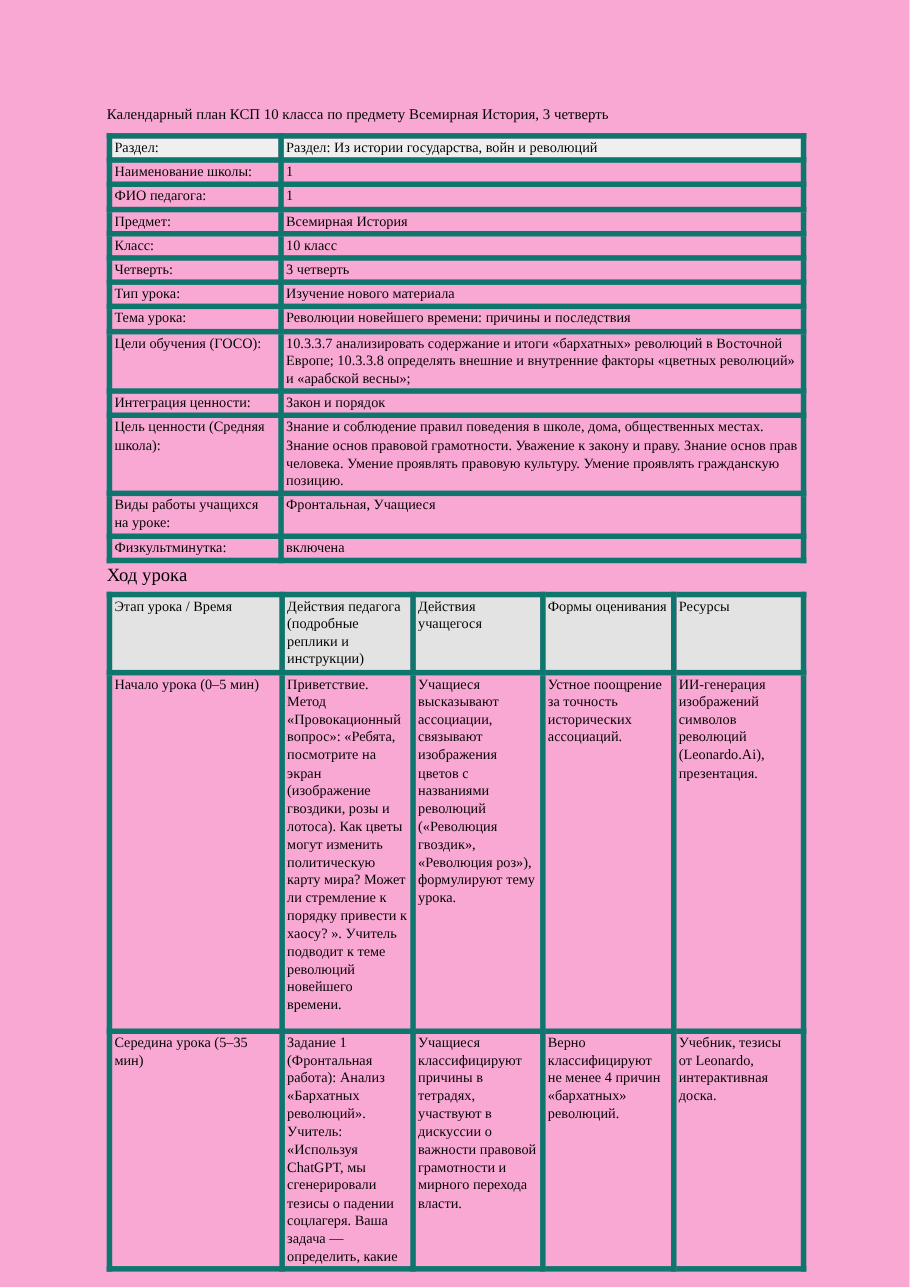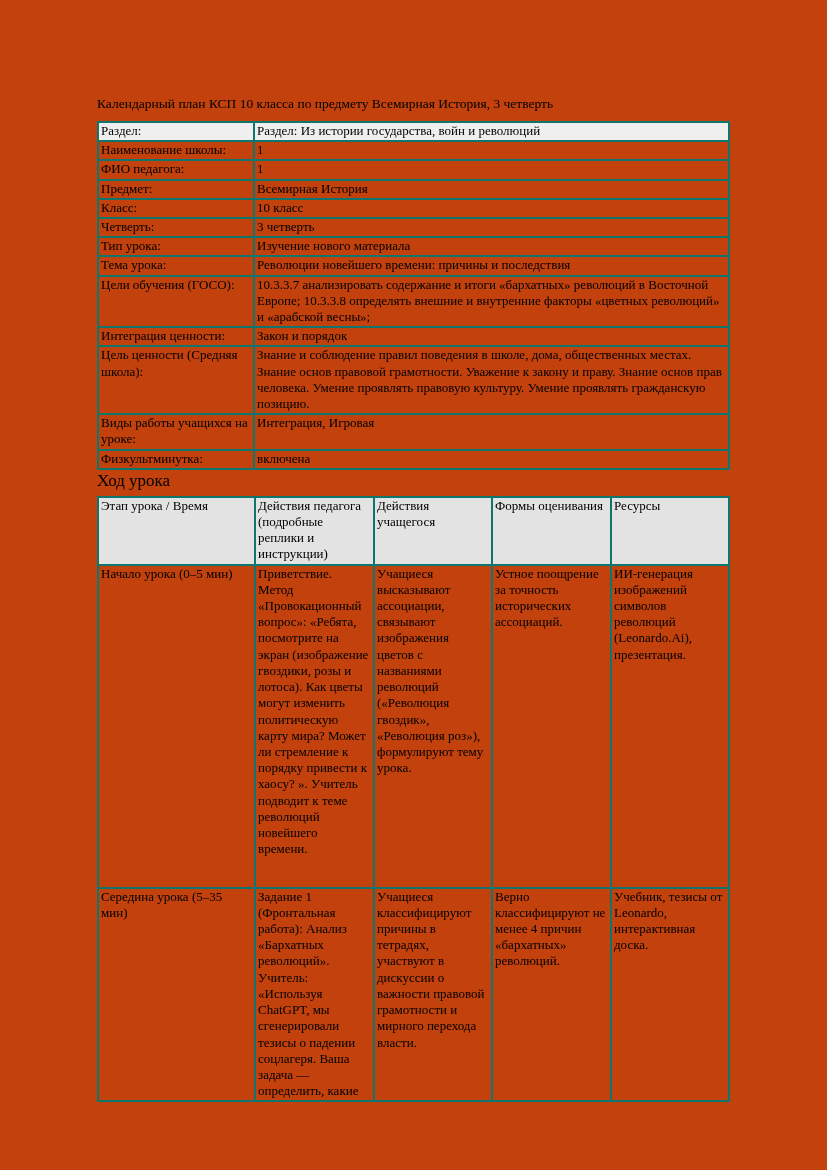--- a/index.html
+++ b/index.html
@@ -4,21 +4,21 @@
 <style>
   html, body {
     margin: 0;
     padding: 0;
     background: #ffffff;
   }
   .page {
     position: relative;
     width: 827px;
     height: 1170px;
-    background: #c2410c;
+    background: #f9a8d4;
     overflow: hidden;
     font-family: "Liberation Serif", "DejaVu Serif", serif;
     color: #000000;
   }
   .content {
     position: absolute;
     left: 97px;
     top: 95px;
     width: 631px;
   }
@@ -28,21 +28,21 @@
     margin: 0 0 9px 0;
     white-space: nowrap;
   }
   table {
     border-collapse: collapse;
     table-layout: fixed;
     width: 631px;
     font-size: 13px;
   }
   td, th {
-    border: 2px solid #0f766e;
+    border: 5px solid #0f766e;
     vertical-align: top;
     text-align: left;
     font-weight: normal;
     padding: 0 3px 1px 2px;
     line-height: 16.2px;
     overflow: hidden;
     word-wrap: break-word;
   }
   .info-table .shaded { background: #efefef; }
   .lesson-table thead th { background: #e3e3e3; }
@@ -117,21 +117,21 @@
         <tr>
           <td>Интеграция ценности:</td>
           <td>Закон и порядок</td>
         </tr>
         <tr>
           <td>Цель ценности (Средняя школа):</td>
           <td>Знание и соблюдение правил поведения в школе, дома, общественных местах. Знание основ правовой грамотности. Уважение к закону и праву. Знание основ прав человека. Умение проявлять правовую культуру. Умение проявлять гражданскую позицию.</td>
         </tr>
         <tr>
           <td>Виды работы учащихся на уроке:</td>
-          <td>Интеграция, Игровая</td>
+          <td>Фронтальная, Учащиеся</td>
         </tr>
         <tr>
           <td>Физкультминутка:</td>
           <td>включена</td>
         </tr>
       </tbody>
     </table>
 
     <p class="section-label">Ход урока</p>
 

